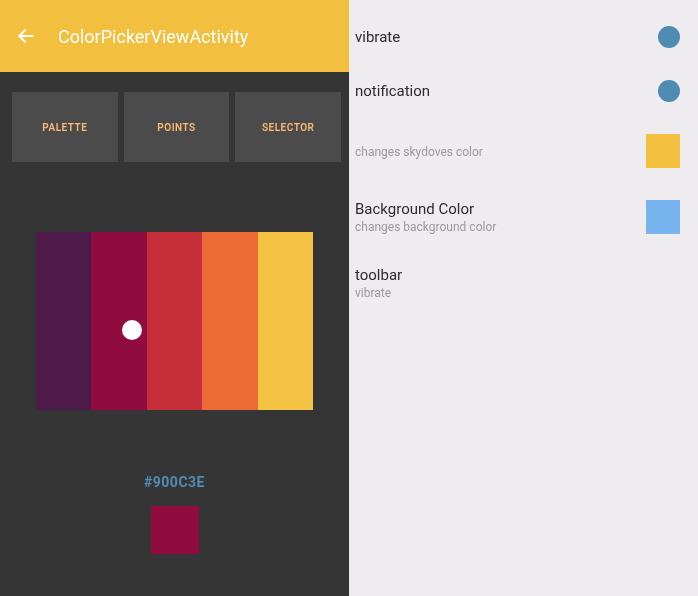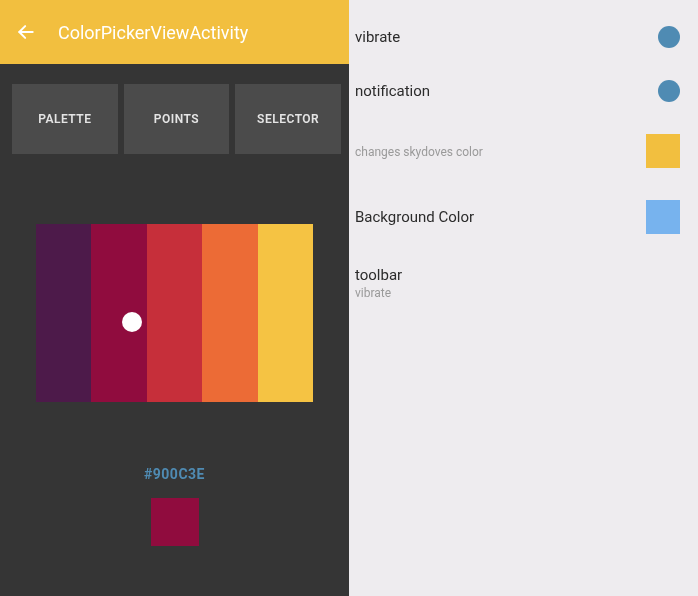--- a/index.html
+++ b/index.html
@@ -1,25 +1,25 @@
 <!DOCTYPE html>
 <html><head>
 <meta charset="utf-8">
 <style>
   * { margin: 0; padding: 0; box-sizing: border-box; font-family: Roboto, Arial, sans-serif; }
   body { width: 698px; height: 596px; display: flex; background: #eeecef; overflow: hidden; }
   
   
   .left { width: 349px; height: 596px; background: #353535; display: flex; flex-direction: column; }
-  .toolbar { height: 64px; background: #f2bf3f; display: flex; align-items: center; padding: 0 14px; color: #fff; }
+  .toolbar { height: 72px; background: #f2bf3f; display: flex; align-items: center; padding: 0 14px; color: #fff; }
   .back-icon { width: 24px; height: 24px; display:flex; align-items:center; justify-content:center; cursor:pointer; }
   .toolbar-title { margin-left: 20px; font-size: 18px; font-weight: 400; }
   
   .tabs { height: 70px; margin-top: 20px; display: flex; gap: 6px; padding: 0 8px 0 12px; }
-  .tab { flex: 1; background: #4b4b4b; color: #e5e5e5; font-size: 12px; font-weight: 600; letter-spacing: 0.5px; display:flex; align-items:center; justify-content:center; cursor:pointer; }
+  .tab { flex: 1; background: #4b4b4b; color: #fdba74; font-size: 10px; font-weight: 600; letter-spacing: 0.5px; display:flex; align-items:center; justify-content:center; cursor:pointer; }
   
   .palette-wrap { padding: 70px 36px 10px 36px; }
   .palette { position: relative; width: 100%; height: 178px; display: flex; }
   .stripe { flex: 1; }
   .selector-dot { position: absolute; width: 20px; height: 20px; border-radius: 50%; background: #fff; top: 88px; left: 86px; }
   
   .result { margin-top: 54px; display:flex; flex-direction:column; align-items:center; }
   .hex { color: #4f8bb3; font-size: 14px; font-weight: 700; letter-spacing: 0.5px; }
   .swatch { margin-top: 16px; width: 48px; height: 48px; }
   
@@ -88,20 +88,21 @@
   <div class="row">
     <div class="texts">
       <span class="sub">changes skydoves color</span>
     </div>
     <div class="color-chip" style="background:#f2bf3f"></div>
   </div>
 
   <div class="row">
     <div class="texts">
       <span class="title">Background Color</span>
+      <span class="sub">changes background color</span>
     </div>
     <div class="color-chip" style="background:#77b3ee"></div>
   </div>
 
   <div class="row">
     <div class="texts">
       <span class="title">toolbar</span>
       <span class="sub">vibrate</span>
     </div>
   </div>

